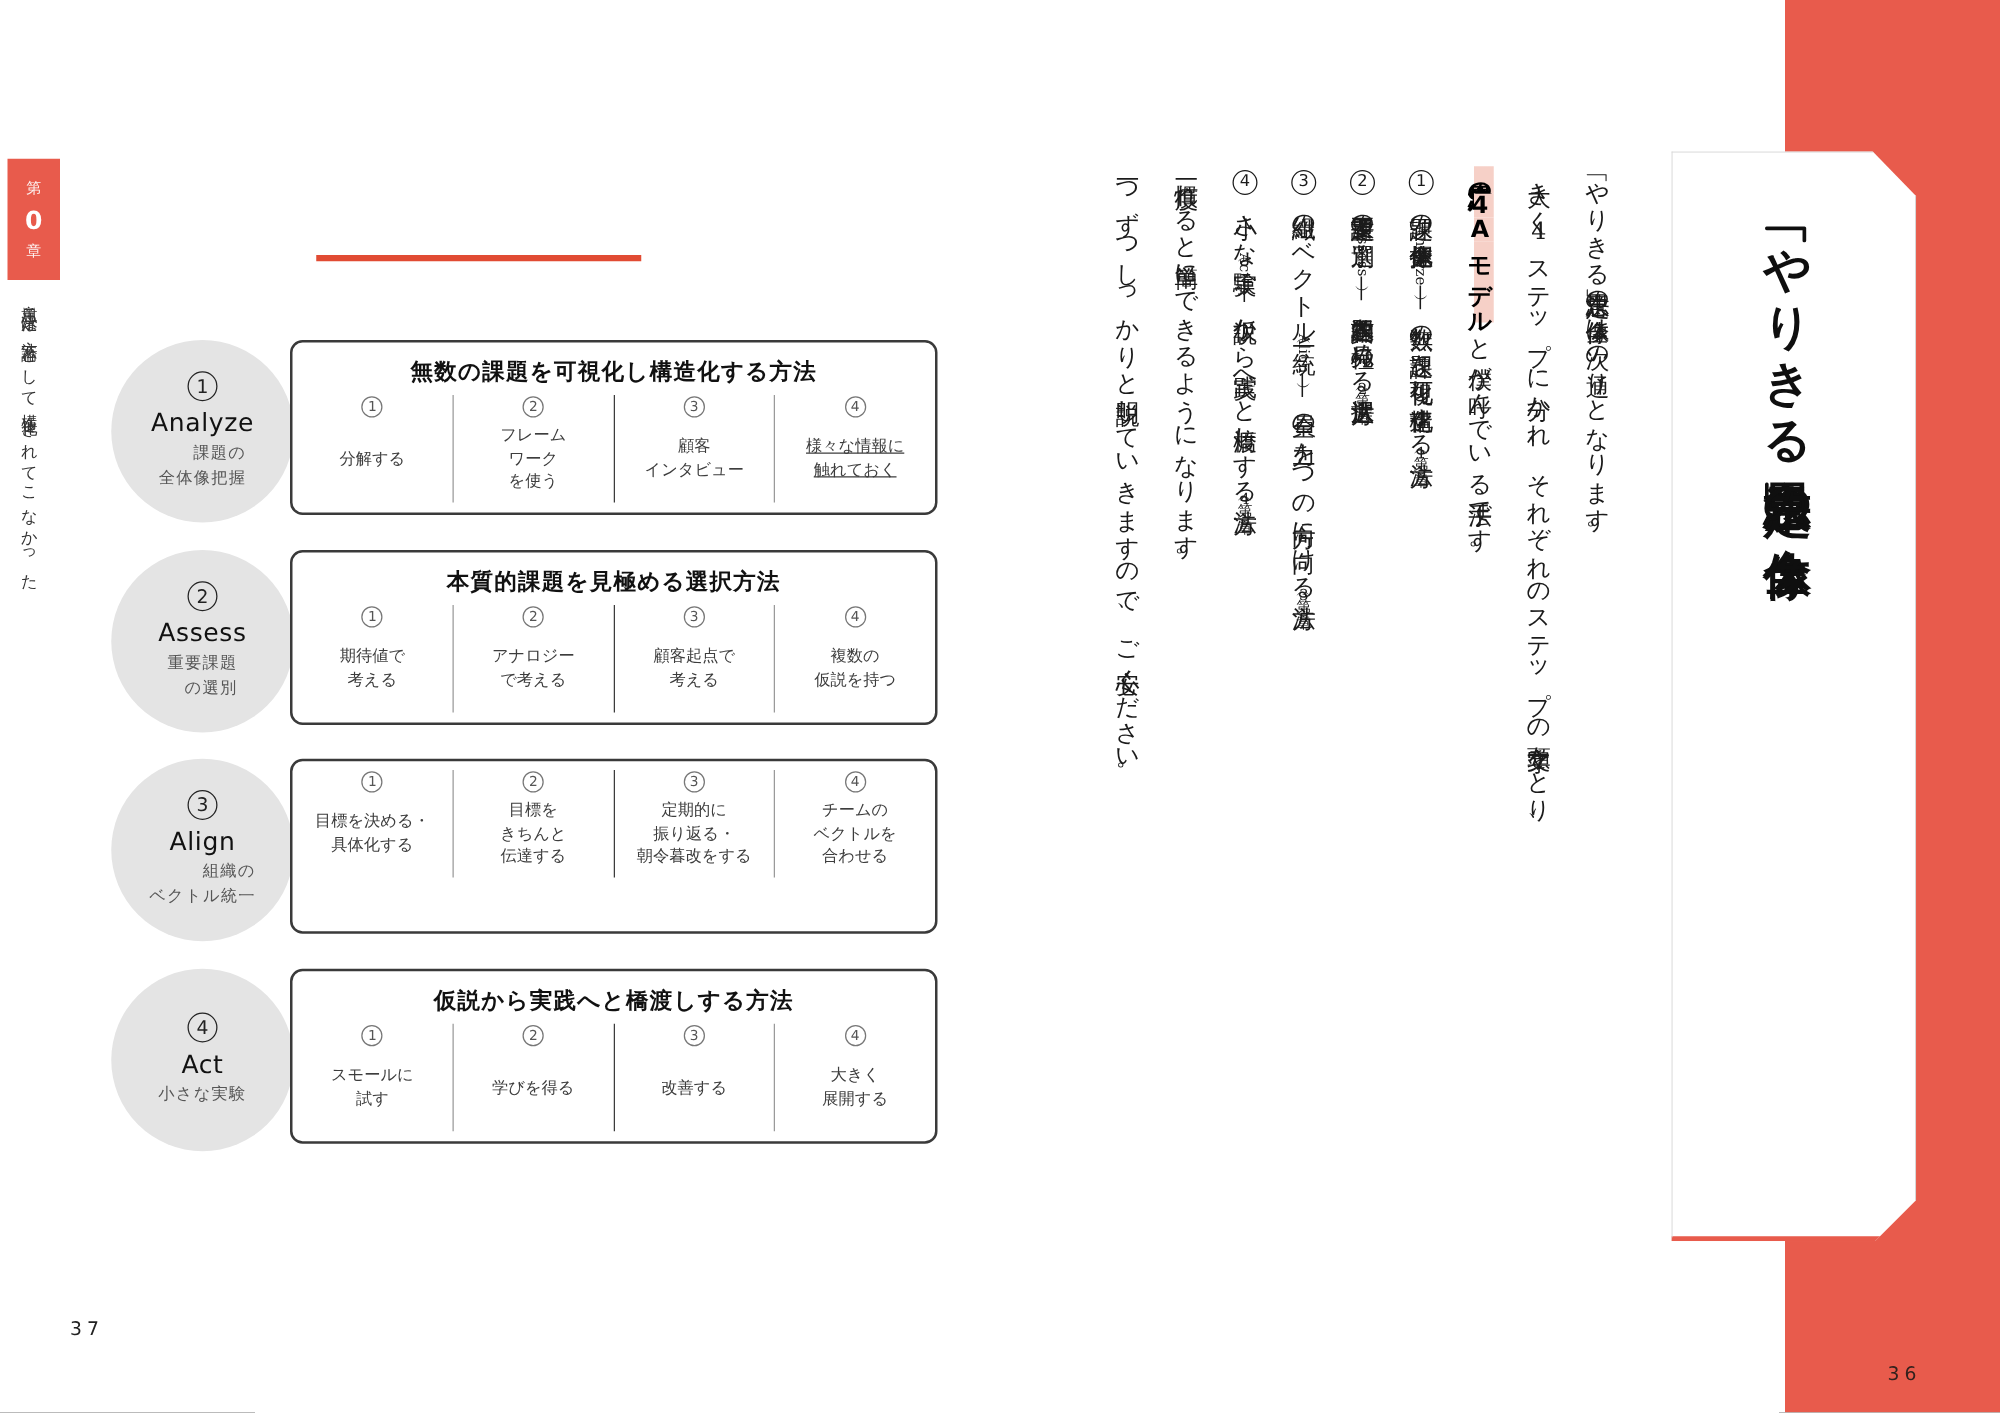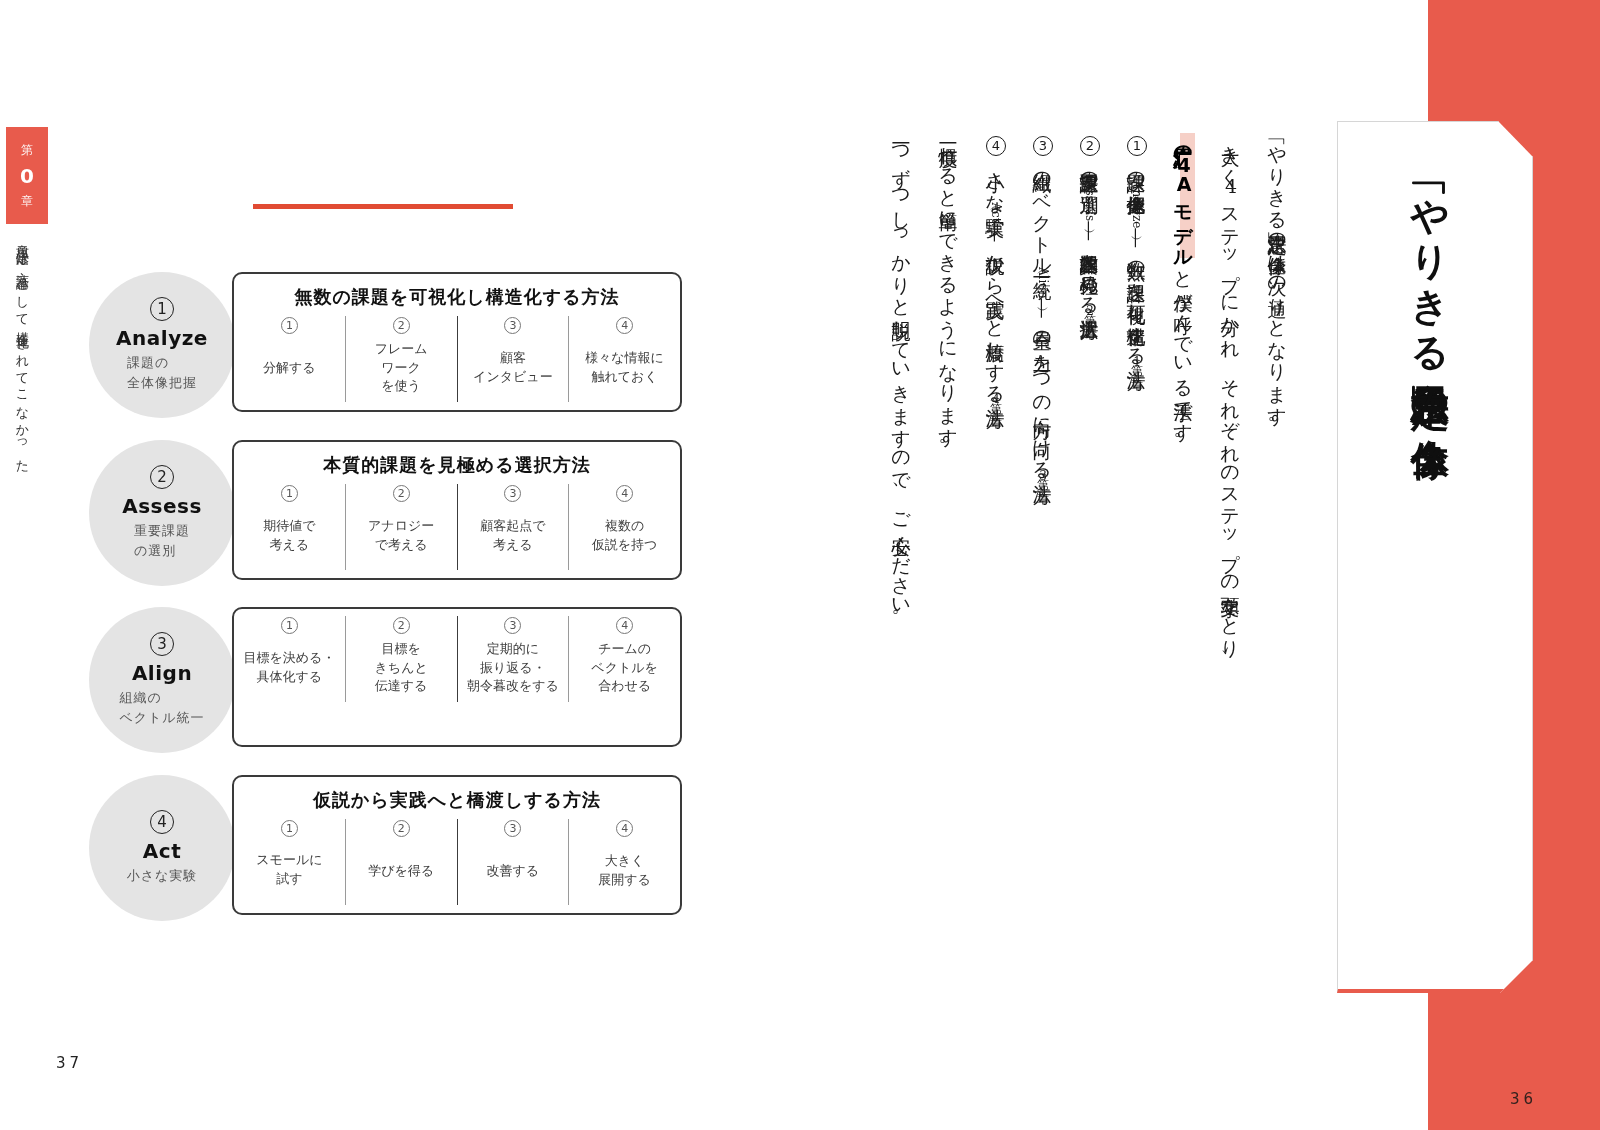--- a/index.html
+++ b/index.html
@@ -41,25 +41,25 @@
   .bubble {
     position:absolute; left:89px; width:146px; height:146px;
     border-radius:50%; background:#e4e4e4; z-index:0;
     display:flex; flex-direction:column; align-items:center; justify-content:center; gap:3px;
   }
   .bubble .bnum {
     display:inline-block; width:24px; height:24px; line-height:22px;
     border:1.5px solid #222; border-radius:50%;
     font-size:15px; text-align:center; color:#222; box-sizing:border-box;
   }
-  .bubble .ben { font-size:20px; font-weight:bold; letter-spacing:.5px; color:#111; margin-top:2px; }
-  .bubble .bja { font-size:13px; color:#555; text-align:left; white-space:pre-line; line-height:1.55; letter-spacing:1px; }
+  .bubble .ben { font-size:20px; font-weight:normal; letter-spacing:.5px; color:#111; margin-top:2px; }
+  .bubble .bja { font-size:13px; color:#555; text-align:right; white-space:pre-line; line-height:1.55; letter-spacing:1px; }
 
   .dbox {
-    position:absolute; left:232px; width:450px; height:140px; box-sizing:border-box;
+    position:absolute; left:232px; width:518px; height:140px; box-sizing:border-box;
     background:#fff; border:2px solid #3a3a3a; border-radius:10px; z-index:1;
   }
   .dbox-title { text-align:center; font-weight:bold; font-size:18px; letter-spacing:1px; color:#111; margin-top:11px; }
   .dbox-cols { display:flex; margin-top:7px; height:86px; }
   .dcol { flex:1; display:flex; flex-direction:column; align-items:center; padding-top:1px; }
   .dcol + .dcol { border-left:1px solid #9a9a9a; }
   .dcol:nth-child(3) { border-left:1.5px solid #3c3c3c; }
   .dcol .cnum2 {
     display:inline-block; width:17px; height:17px; line-height:15px;
     border:1px solid #777; border-radius:50%;
@@ -140,21 +140,21 @@
 ワーク
 を使う</div>
       </div>
       <div class="dcol">
         <span class="cnum2">3</span>
         <div class="dtxt" style="white-space: pre-line;">顧客
 インタビュー</div>
       </div>
       <div class="dcol">
         <span class="cnum2">4</span>
-        <div class="dtxt" style="white-space: pre-line;">様々な情報に
+        <div class="dtxt" style="white-space: pre-line; text-decoration: underline;">様々な情報に
 触れておく</div>
       </div>
     </div>
   </div>
 
   <div class="bubble row2">
     <span class="bnum">2</span>
     <span class="ben">Assess</span>
     <span class="bja" style="white-space: pre-line;">重要課題
 の選別</span>

